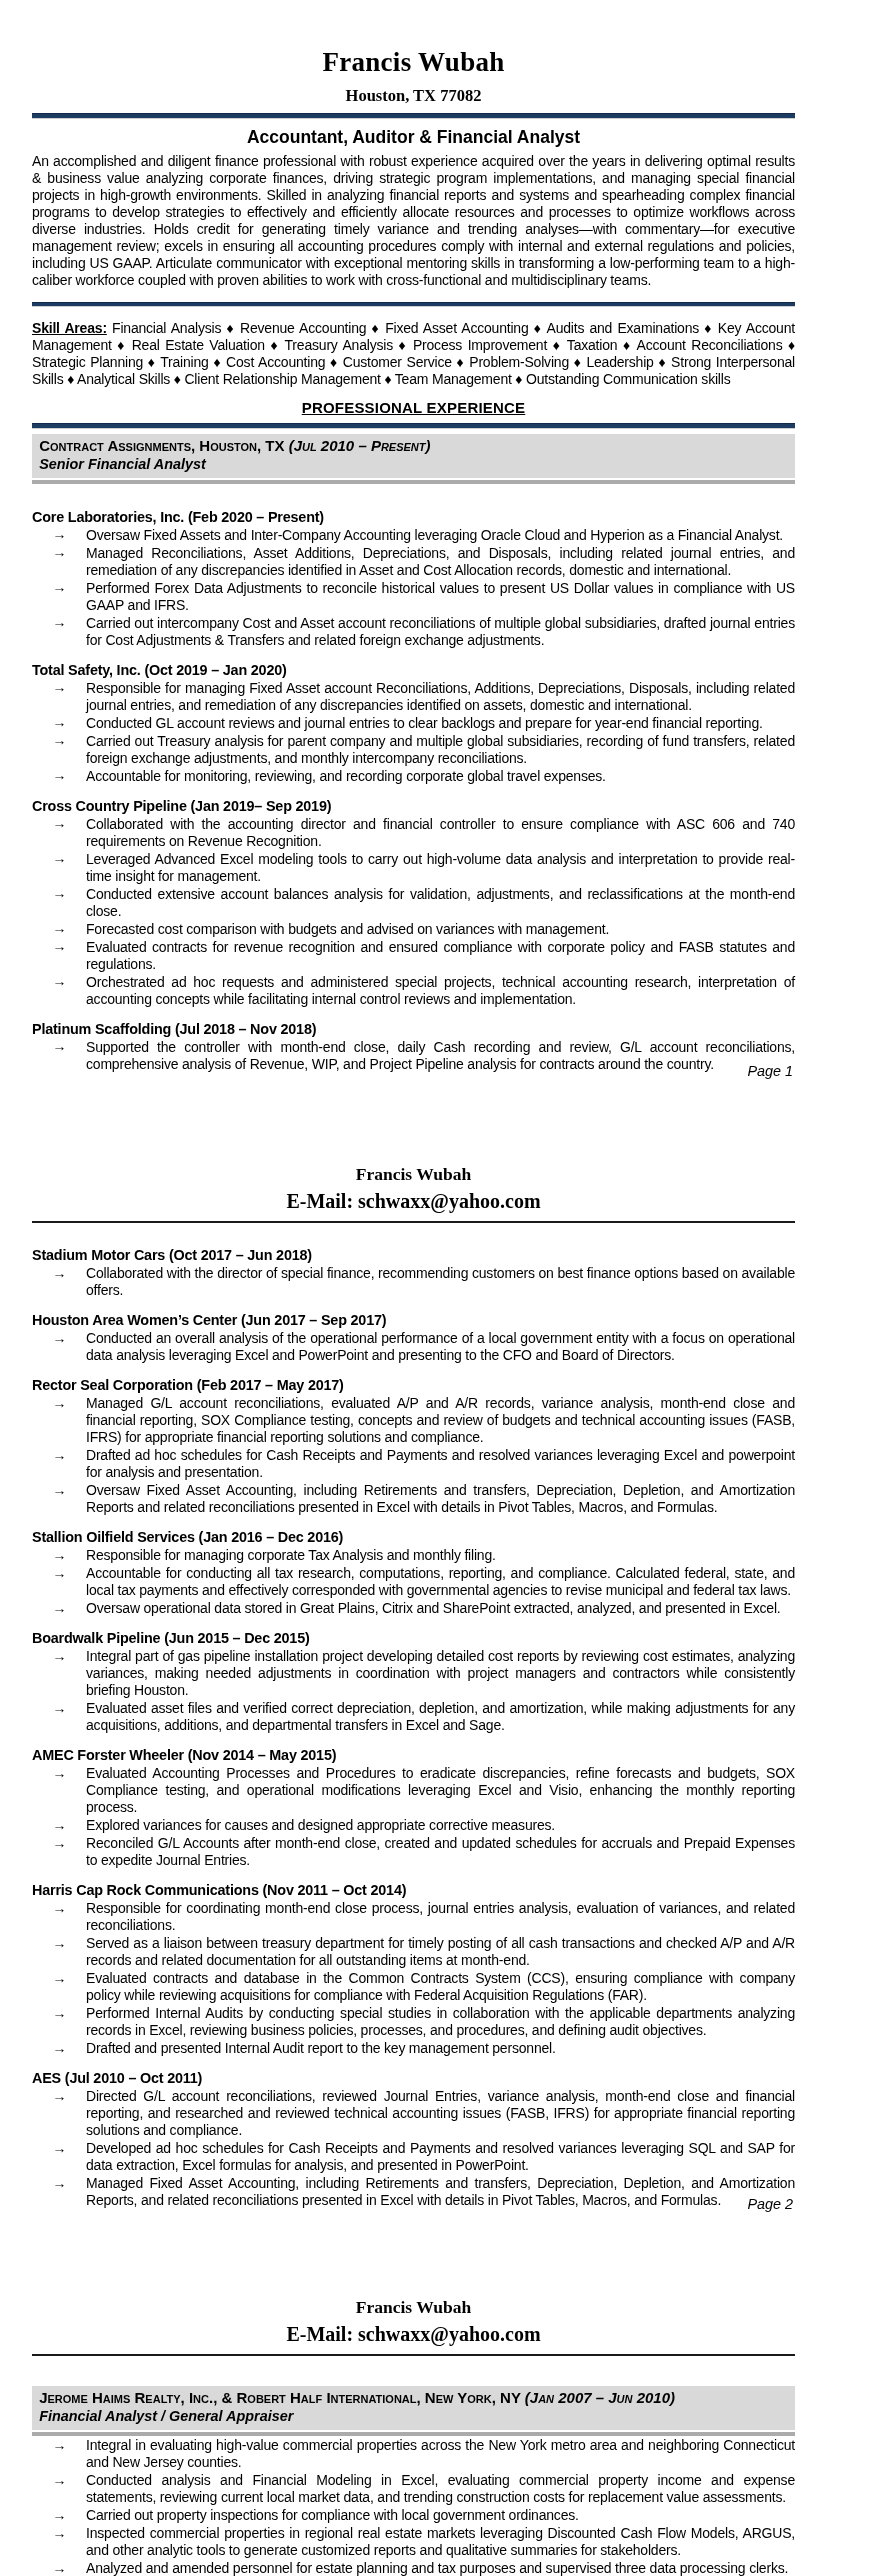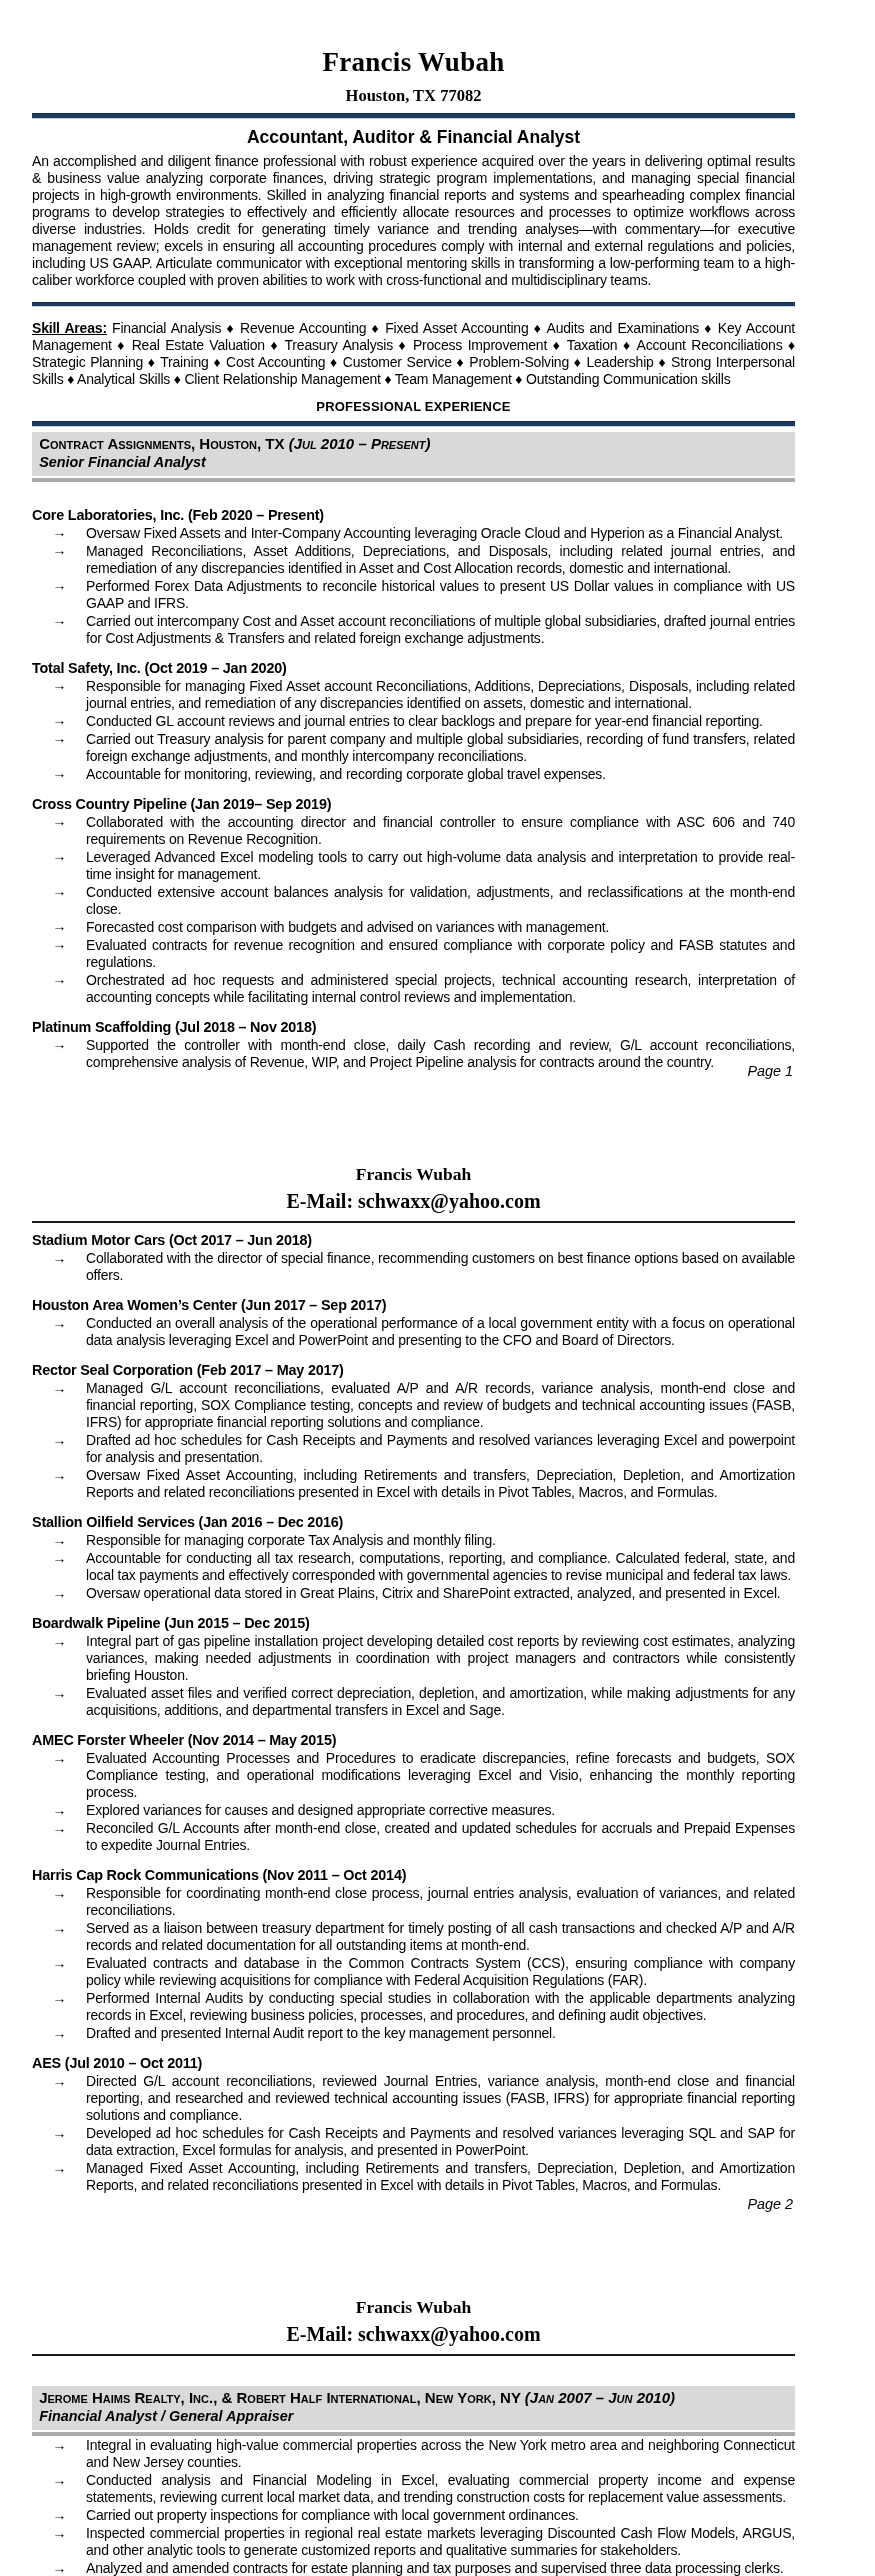--- a/index.html
+++ b/index.html
@@ -11,40 +11,40 @@
   .head1{text-align:center;font-family:"Liberation Serif",serif;font-weight:bold;padding-top:47px;}
   .name1{font-size:27px;line-height:1.15;letter-spacing:0.3px;}
   .hline{font-size:16.5px;line-height:1.2;margin-top:8.2px;}
   .rule-navy{height:3.6px;background:#1d3c62;border-top:1.5px solid #12294a;
              border-bottom:1px solid #cfcfcf;margin-top:7.2px;}
   .role-title{text-align:center;font-weight:bold;font-size:17.5px;margin-top:8.2px;}
   .body-txt{font-size:14px;line-height:17px;letter-spacing:-0.2px;}
   .summary{text-align:justify;margin:5.2px 0 0 0;}
   .skills{text-align:justify;margin:12.4px 0 0 0;}
   .skills-label{font-weight:bold;text-decoration:underline;}
-  .sec-head{text-align:center;font-weight:bold;font-size:13px;margin-top:11.3px;letter-spacing:0.2px;}
+  .sec-head{text-align:center;font-weight:bold;font-size:15px;margin-top:11.3px;letter-spacing:0.2px;text-decoration:underline;}
   
   .banner{background:#d9d9d9;margin-top:5.2px;padding:4.1px 7.2px 5.2px 7.2px;}
   .banner-l1{font-size:15px;line-height:16.5px;font-weight:bold;font-variant:small-caps;}
   .banner-dates{font-style:italic;text-align:center;}
   .banner-role{font-size:14.4px;line-height:16.5px;font-weight:bold;font-style:italic;margin-top:1.5px;}
   .banner-shadow{height:4.1px;background:#ababab;margin-top:2.1px;}
   
   .job{margin-top:13px;}
   .job-head{font-weight:bold;font-size:14.4px;line-height:17px;letter-spacing:-0.2px;}
   ul.bullets{list-style:none;margin:1px 0 0 0;padding:0;}
   ul.bullets li{position:relative;padding-left:54px;text-align:justify;
                 font-size:14px;line-height:17px;letter-spacing:-0.2px;margin-top:1px;}
   .arr{position:absolute;left:20.6px;top:-0.5px;font-size:14px;}
   
   .head2{text-align:center;font-family:"Liberation Serif",serif;font-weight:bold;padding-top:31px;}
   .name2{font-size:17.5px;line-height:1.2;}
   .email2{font-size:20px;line-height:1.2;margin-top:4.1px;}
   .rule-black{height:2.1px;background:#1a1a1a;margin-top:8.2px;}
-  .p2-first{margin-top:9px;}
+  .p2-first{margin-top:24px;}
   .p3-first{margin-top:30px;}
   .sect{margin-top:7.2px;}
   
   .pagenum{position:absolute;right:34px;bottom:54px;font-style:italic;font-size:14.4px;}
 </style>
 </head>
 <body>
 
 <div class="page">
   <div class="head1">
@@ -198,17 +198,17 @@
       <div class="banner-l1"><span>Jerome Haims Realty, Inc., &amp; Robert Half International, New York, NY </span><span class="banner-dates">(Jan 2007 – Jun 2010)</span></div>
       <div class="banner-role">Financial Analyst / General Appraiser</div>
     </div>
     <div class="banner-shadow"></div>
   </div>
   <ul class="bullets sect">
     <li><span class="arr">→</span><span>Integral in evaluating high-value commercial properties across the New York metro area and neighboring Connecticut and New Jersey counties.</span></li>
     <li><span class="arr">→</span><span>Conducted analysis and Financial Modeling in Excel, evaluating commercial property income and expense statements, reviewing current local market data, and trending construction costs for replacement value assessments.</span></li>
     <li><span class="arr">→</span><span>Carried out property inspections for compliance with local government ordinances.</span></li>
     <li><span class="arr">→</span><span>Inspected commercial properties in regional real estate markets leveraging Discounted Cash Flow Models, ARGUS, and other analytic tools to generate customized reports and qualitative summaries for stakeholders.</span></li>
-    <li><span class="arr">→</span><span>Analyzed and amended contracts for estate planning and tax purposes and supervised three data processing clerks.</span></li>
+    <li><span class="arr">→</span><span>Analyzed and amended personnel for estate planning and tax purposes and supervised three data processing clerks.</span></li>
   </ul>
 
 </div>
 
 
 </body></html>

